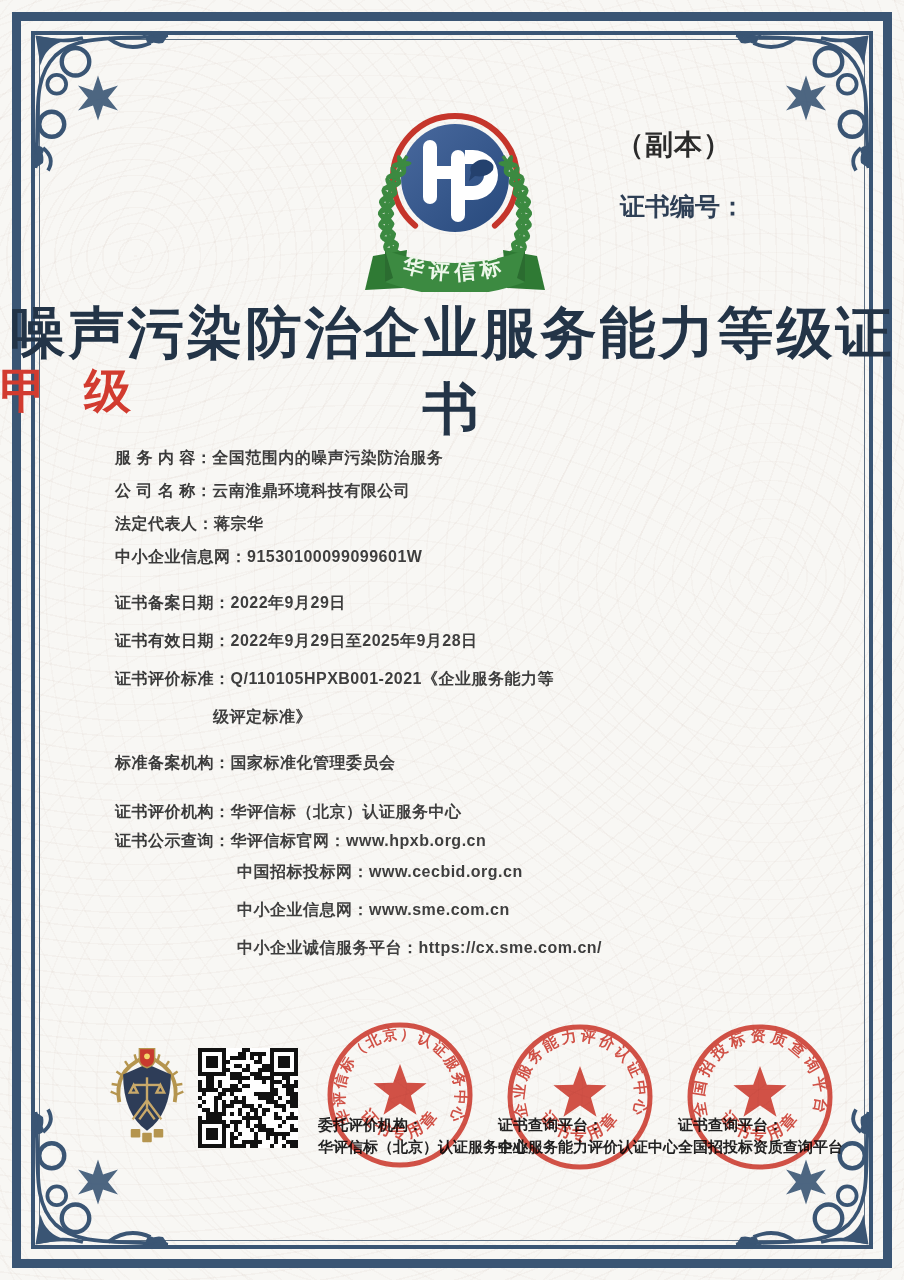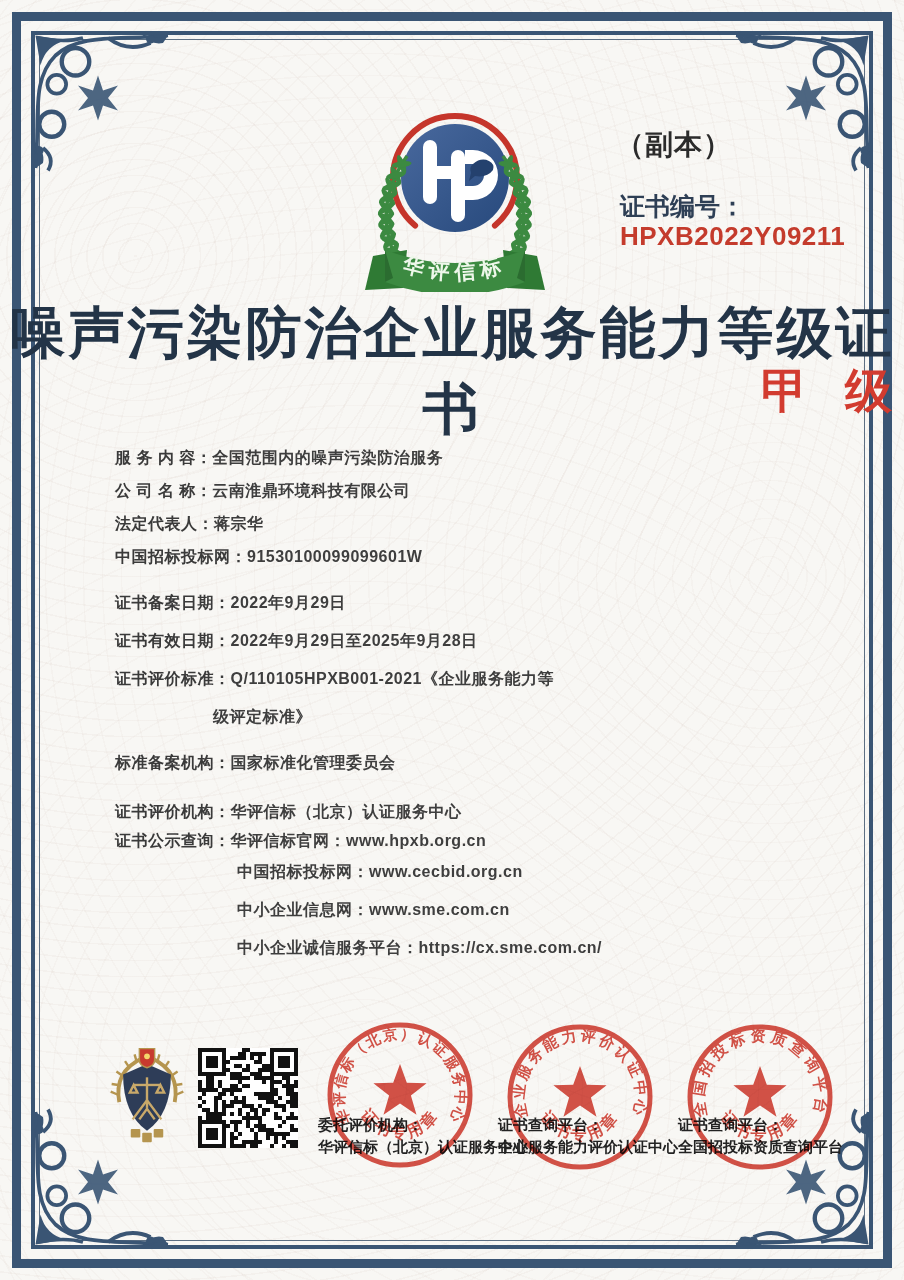--- a/index.html
+++ b/index.html
@@ -21,21 +21,21 @@
   .corner.tl{top:28px;left:28px;}
   .corner.tr{top:28px;right:28px;transform:scaleX(-1);}
   .corner.bl{bottom:28px;left:28px;transform:scaleY(-1);}
   .corner.br{bottom:28px;right:28px;transform:scale(-1,-1);}
   
   .logo{left:355px;top:92px;width:200px;height:200px;}
   .copy-label{left:616px;top:126px;font-size:28px;font-weight:bold;color:#2b2b2b;letter-spacing:1px;}
   .certno-label{left:620px;top:190px;font-size:25px;font-weight:bold;color:#2e3f55;}
   .certno-value{left:620px;top:221px;font-size:26px;font-weight:bold;color:#c43b2c;letter-spacing:.5px;}
   .title{left:0;top:296px;width:904px;text-align:center;font-size:56px;font-weight:bold;color:#233447;letter-spacing:3px;}
-  .grade{left:0;top:360px;width:904px;text-align:right;font-size:47px;font-weight:bold;color:#d23b2f;letter-spacing:12px;}
+  .grade{left:0;top:360px;width:904px;text-align:left;font-size:47px;font-weight:bold;color:#d23b2f;letter-spacing:12px;}
   
   .row{position:absolute;left:115px;font-size:16px;font-weight:bold;color:#3e3e3e;white-space:nowrap;letter-spacing:.5px;}
   .row .lbl{color:#3a3a3a;}
   .links .row{left:237px;}
   
   .emblem{left:104px;top:1044px;width:86px;height:102px;}
   .qr{left:198px;top:1048px;width:100px;height:100px;}
   .authority-caption{left:82px;top:1140px;width:232px;text-align:center;font-size:19px;font-weight:bold;color:#2f2f2f;}
   .seal{position:absolute;width:150px;height:150px;opacity:.88;mix-blend-mode:multiply;pointer-events:none;}
   .seal-1{left:325px;top:1020px;}
@@ -213,30 +213,29 @@
       <path d="M30,158 L30,190 l8,-4 z M170,158 L170,190 l-8,-4 z" fill="#2b6c30"></path>
       <text font-size="21" font-weight="bold" fill="#eef7ea" letter-spacing="6">
         <textPath href="#bannerPath" startOffset="50%" text-anchor="middle">华评信标</textPath>
       </text>
       <path d="M70,204 q30,10 60,0" stroke="#2f7a34" stroke-width="4" fill="none"></path>
     </g>
   </svg>
 
   <div class="abs copy-label">（副本）</div>
   <div class="abs certno-label">证书编号：</div>
-  <div class="abs certno-value">HPXB2022Y09211</div>
 
   <div class="abs title">噪声污染防治企业服务能力等级证书</div>
   <div class="abs grade">甲 级</div>
 
   <div>
     <div class="row" style="top:448px"><span class="lbl">服 务 内 容：</span><span>全国范围内的噪声污染防治服务</span></div>
     <div class="row" style="top:481px"><span class="lbl">公 司 名 称：</span><span>云南淮鼎环境科技有限公司</span></div>
     <div class="row" style="top:514px"><span class="lbl">法定代表人：</span><span>蒋宗华</span></div>
-    <div class="row" style="top:547px"><span class="lbl">中国招标投标网：</span><span>91530100099099601W</span></div>
+    <div class="row" style="top:547px"><span class="lbl">中小企业信息网：</span><span>91530100099099601W</span></div>
   </div>
 
   <div>
     <div class="row" style="top:593px"><span class="lbl">证书备案日期：</span><span>2022年9月29日</span></div>
     <div class="row" style="top:631px"><span class="lbl">证书有效日期：</span><span>2022年9月29日至2025年9月28日</span></div>
     <div class="row" style="top:669px"><span class="lbl">证书评价标准：</span><span>Q/110105HPXB001-2021《企业服务能力等</span></div>
     <div class="row" style="top:707px;left:213px"><span>级评定标准》</span></div>
   </div>
 
   <div>

